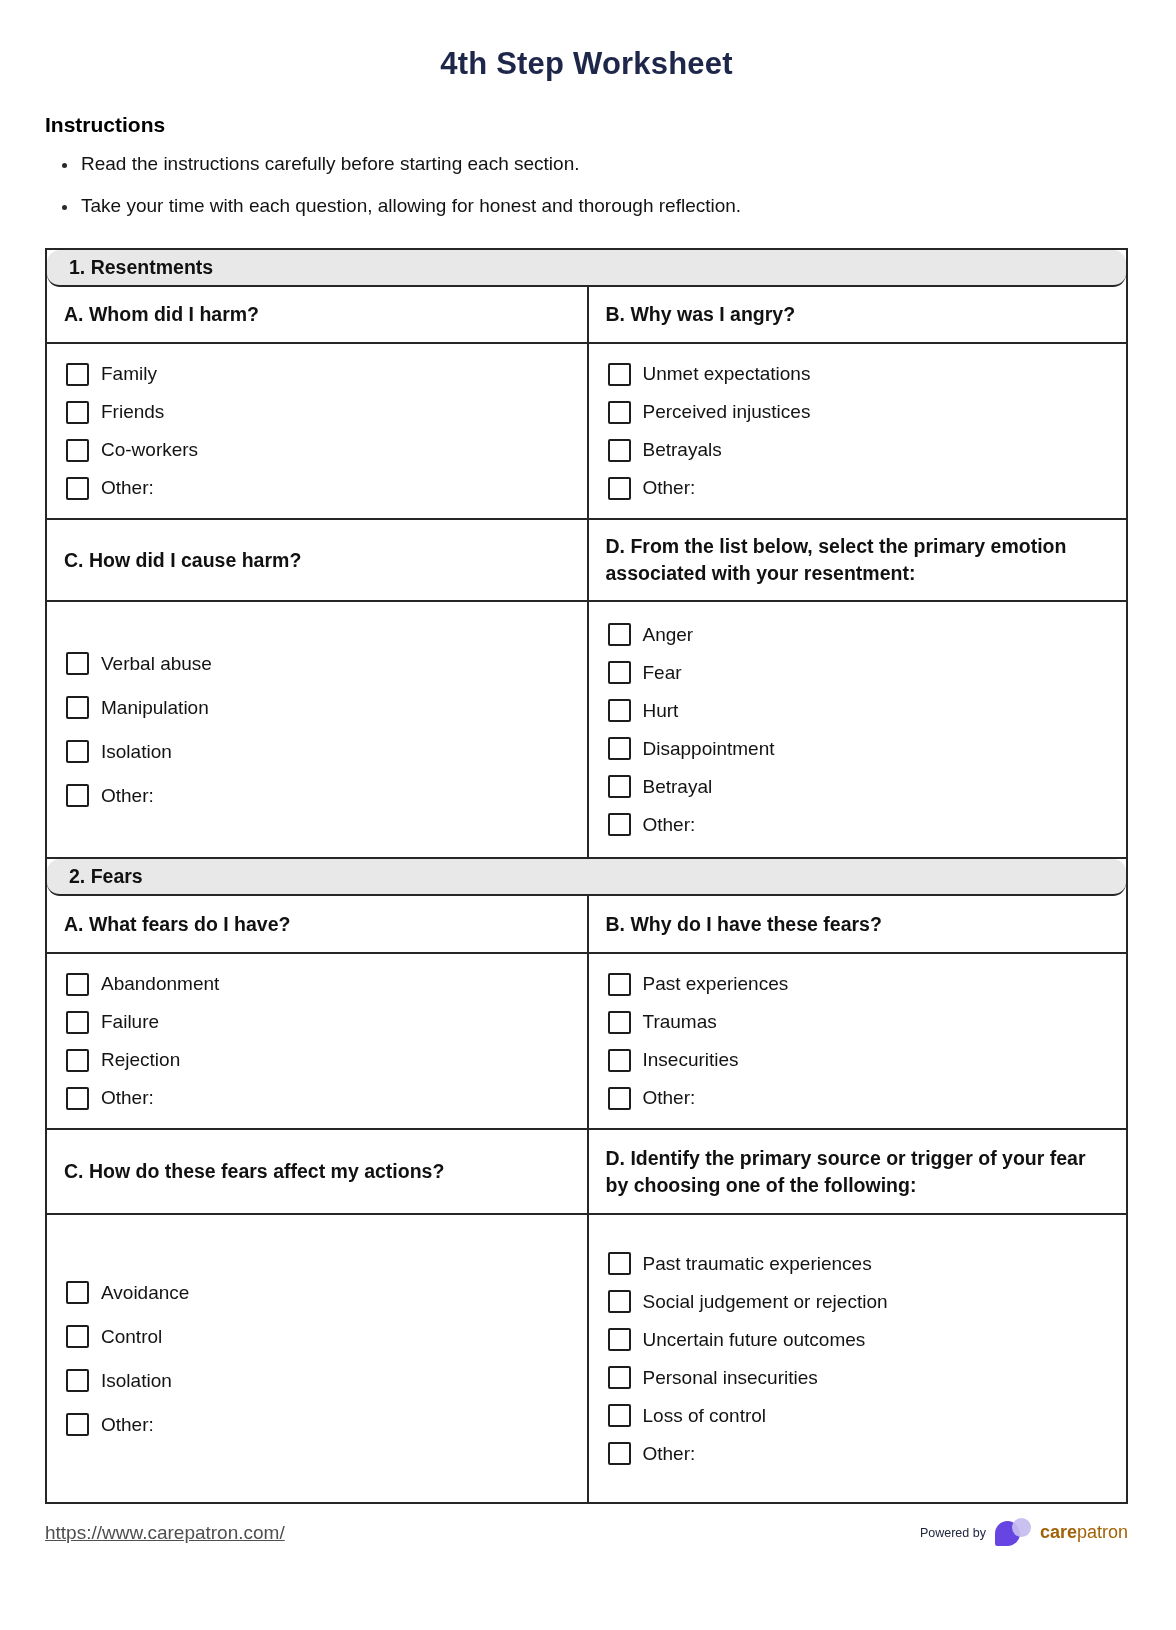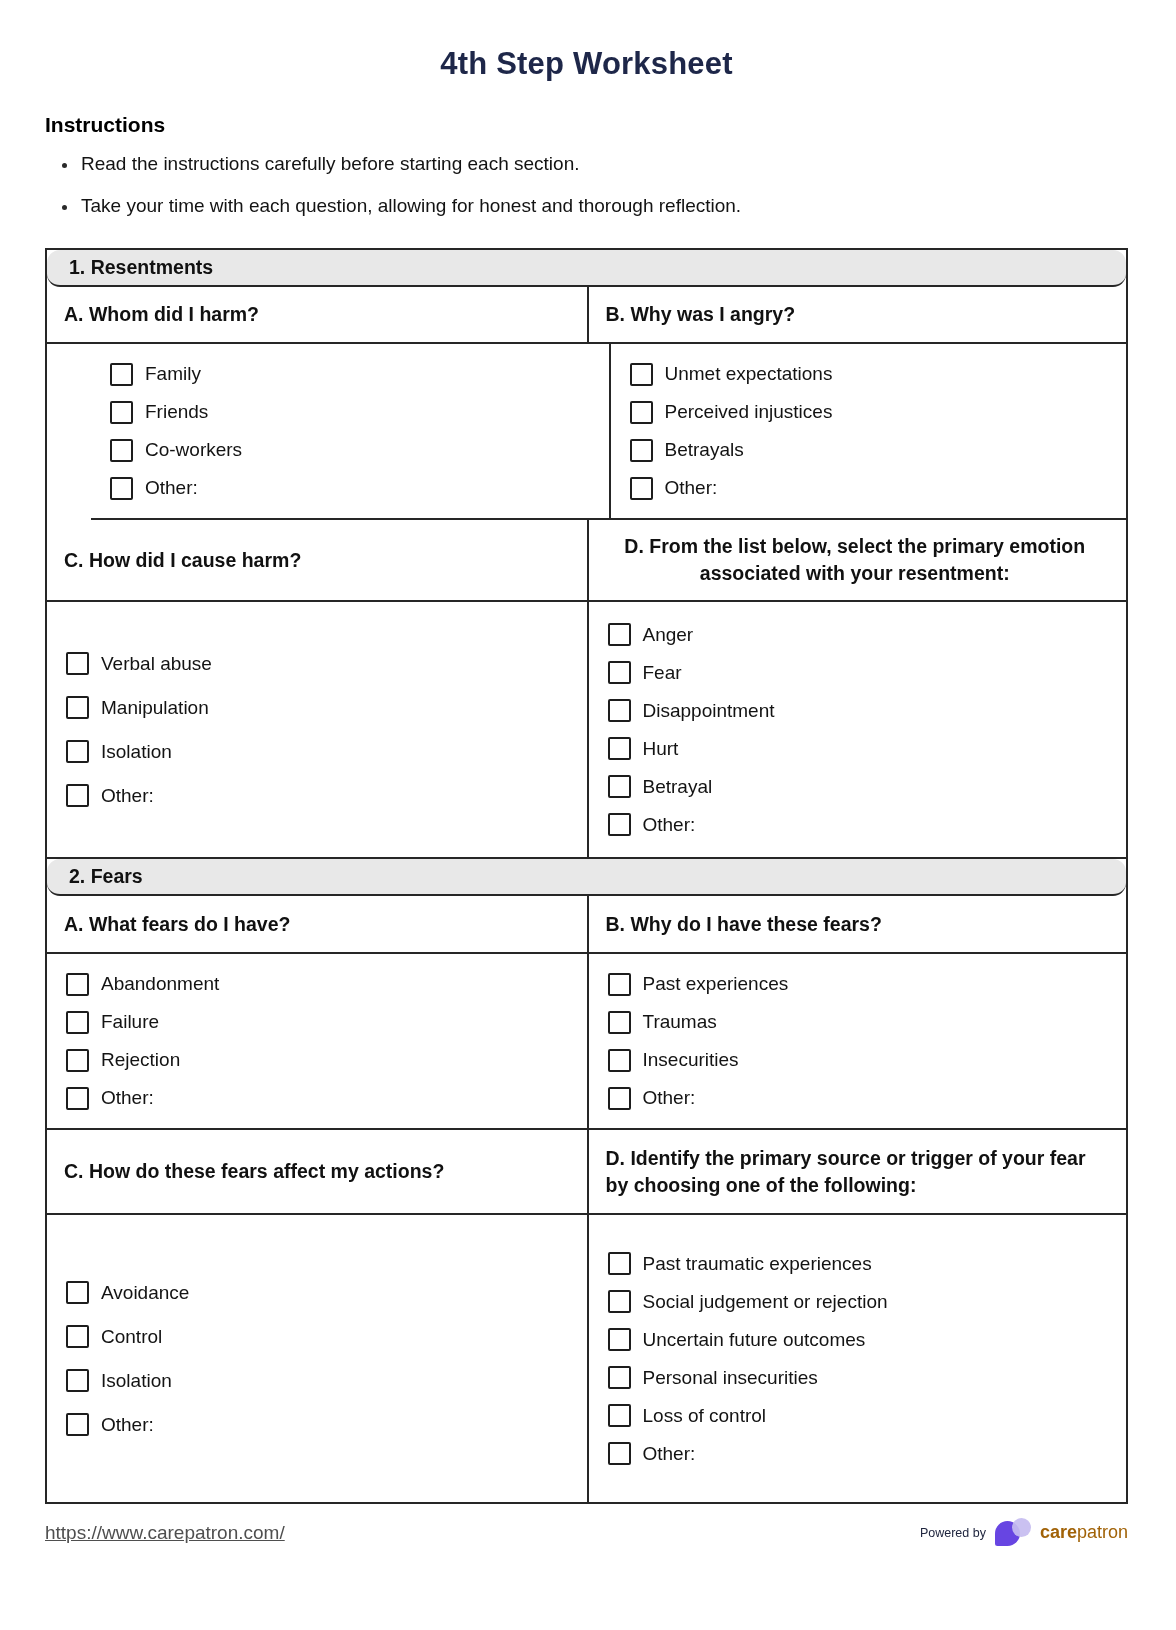--- a/index.html
+++ b/index.html
@@ -48,22 +48,22 @@
   .cell + .cell { border-left: 2px solid #262626; }
 
   .hrow .cell { display: flex; align-items: center; }
   .qhead { font-size: 19.5px; font-weight: bold; line-height: 1.38; padding: 0 22px 0 17px; }
 
   .orow .cell { display: flex; flex-direction: column; justify-content: center; padding-left: 19px; }
   .gap-sm { gap: 15px; }
   .gap-lg { gap: 21px; text-align: right; }
 
   .h-a  { min-height: 57px; }
-  .h-o1 { min-height: 176px; margin-left: 44px; }
-  .h-c  { min-height: 82px; text-align: center; }
+  .h-o1 { min-height: 176px; }
+  .h-c  { min-height: 82px; }
   .h-o2 { min-height: 257px; }
   .h-a2 { min-height: 58px; }
   .h-o3 { min-height: 176px; }
   .h-c2 { min-height: 85px; }
   .h-o4 { min-height: 287px; }
 
   .opt { display: flex; align-items: center; cursor: pointer; }
   .cb {
     width: 23px; height: 23px;
     border: 2px solid #1d1d1d;
@@ -205,25 +205,25 @@
         <label class="opt">
           <span class="cb"></span>
           <span class="lbl">Anger</span>
         </label>
         <label class="opt">
           <span class="cb"></span>
           <span class="lbl">Fear</span>
         </label>
         <label class="opt">
           <span class="cb"></span>
+          <span class="lbl">Hurt</span>
+        </label>
+        <label class="opt">
+          <span class="cb"></span>
           <span class="lbl">Disappointment</span>
-        </label>
-        <label class="opt">
-          <span class="cb"></span>
-          <span class="lbl">Hurt</span>
         </label>
         <label class="opt">
           <span class="cb"></span>
           <span class="lbl">Betrayal</span>
         </label>
         <label class="opt">
           <span class="cb"></span>
           <span class="lbl">Other:</span>
         </label>
       </div>

